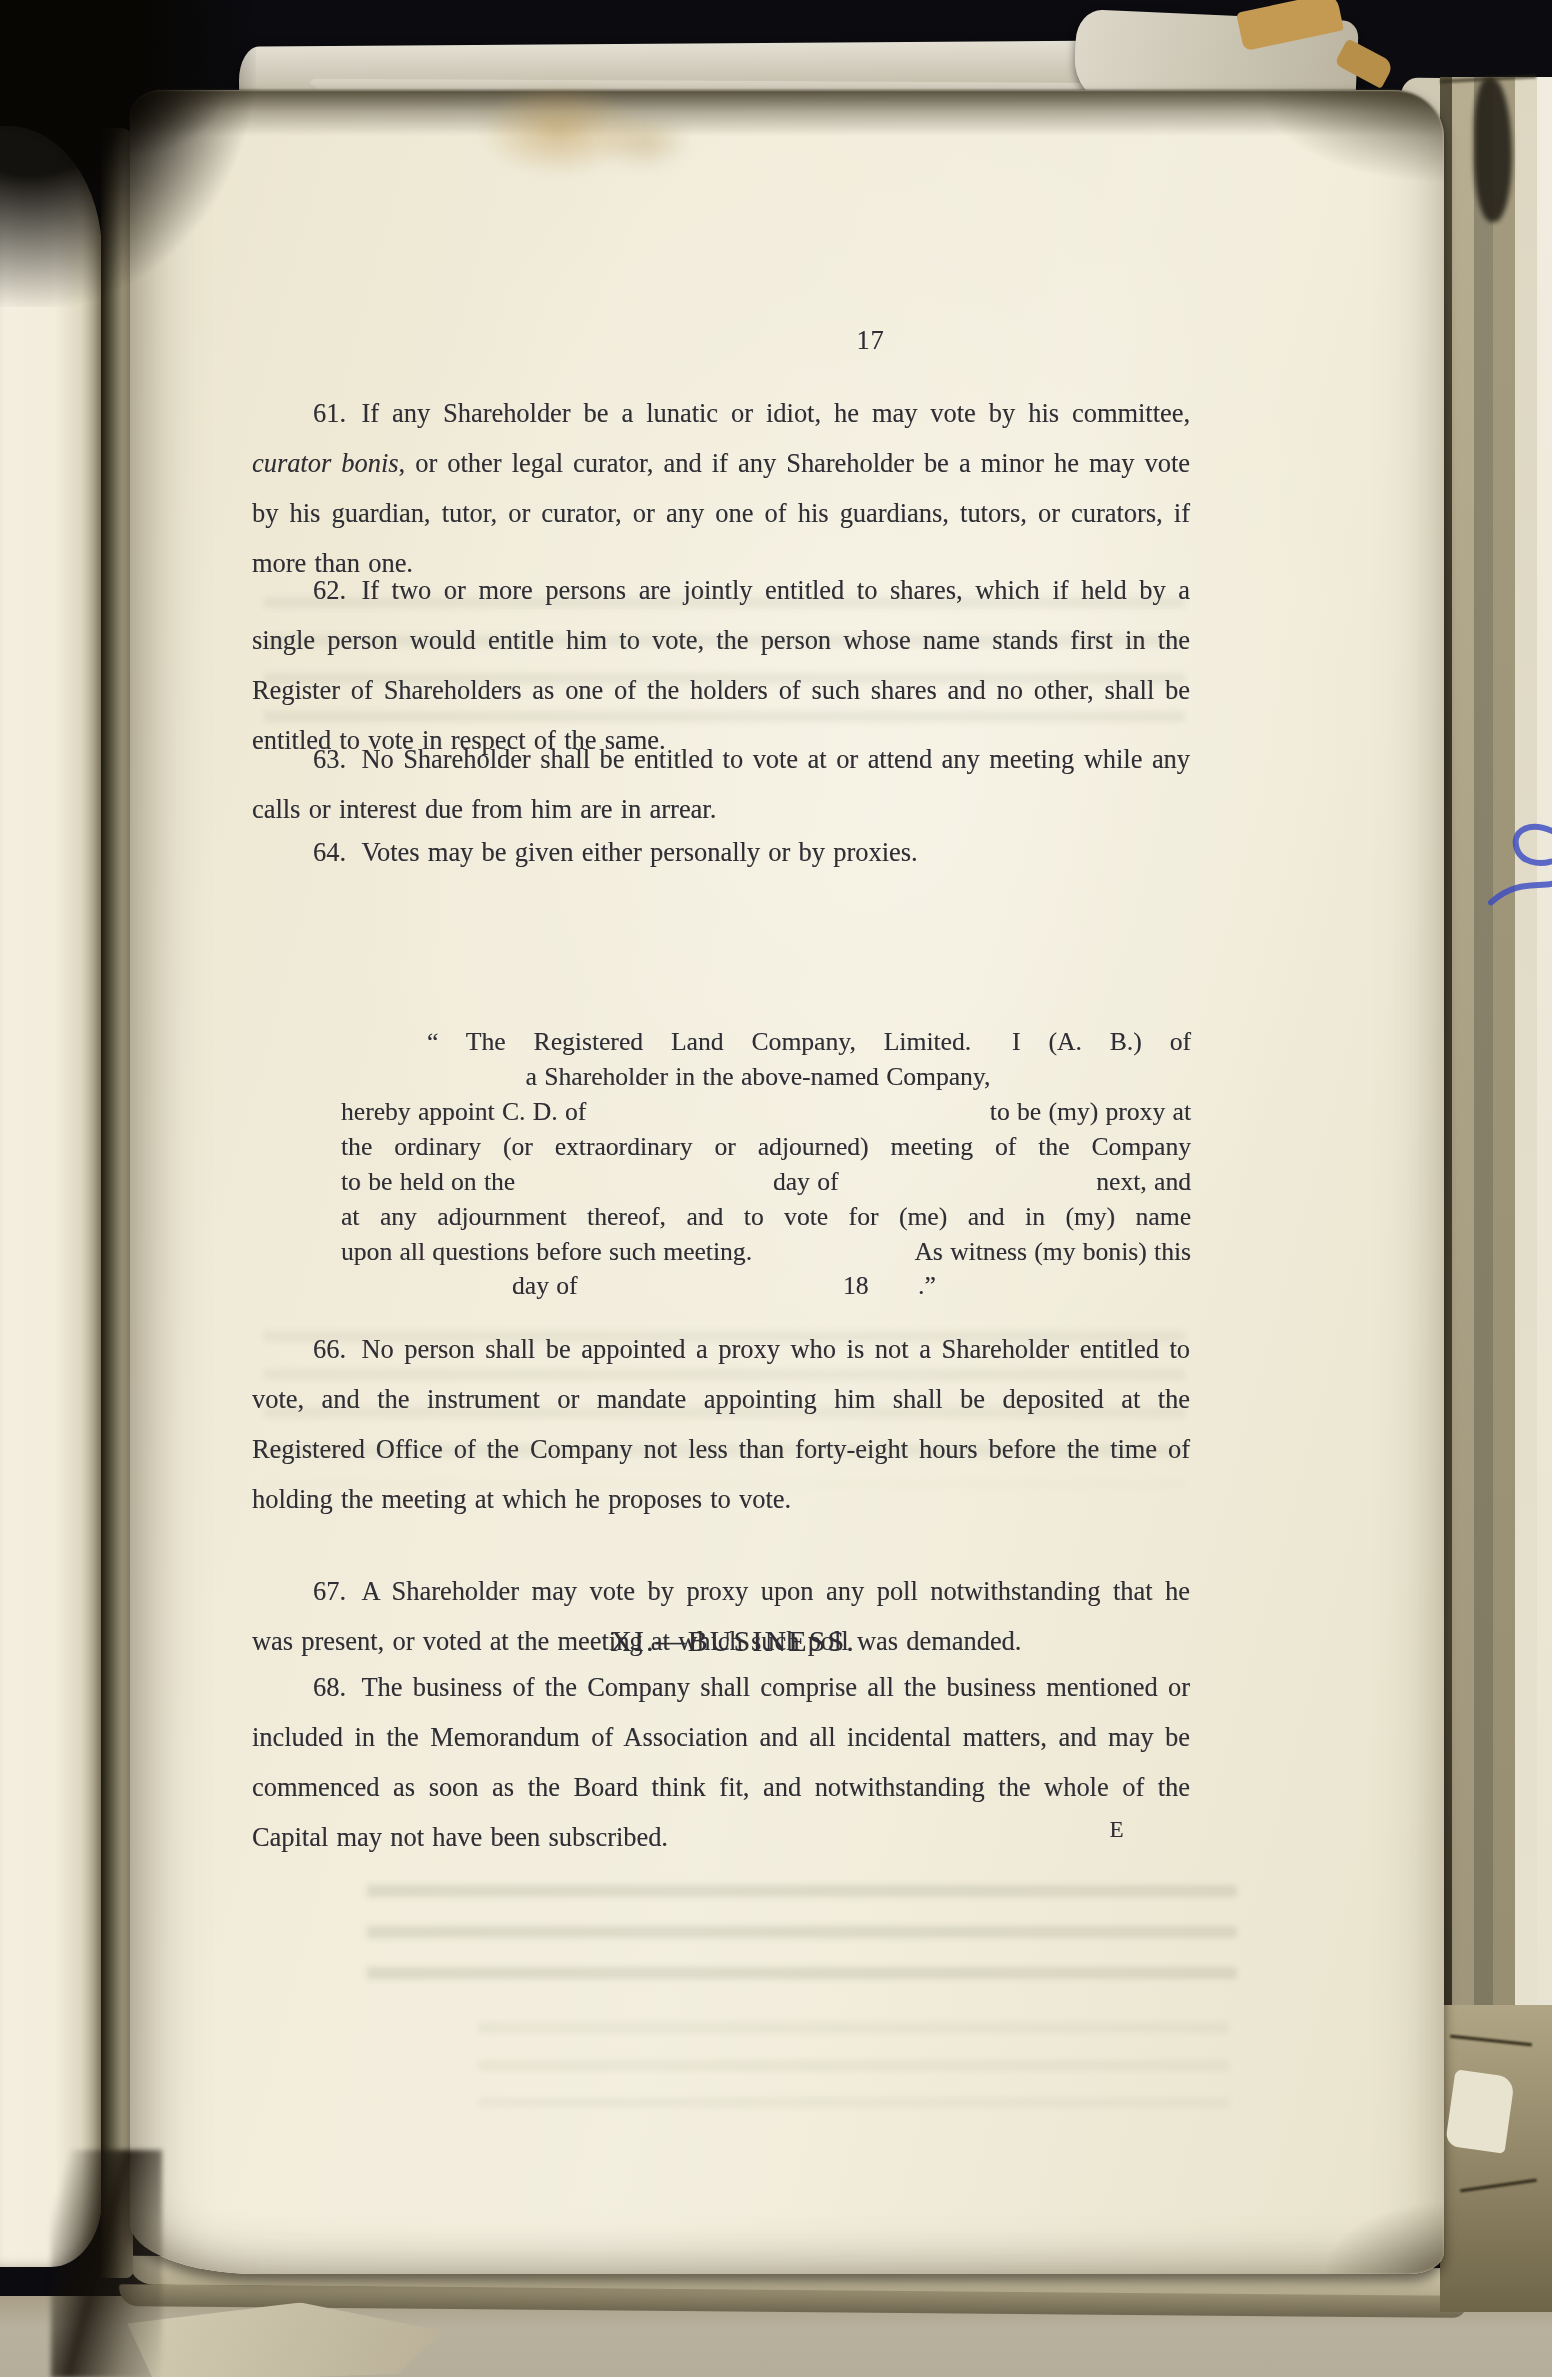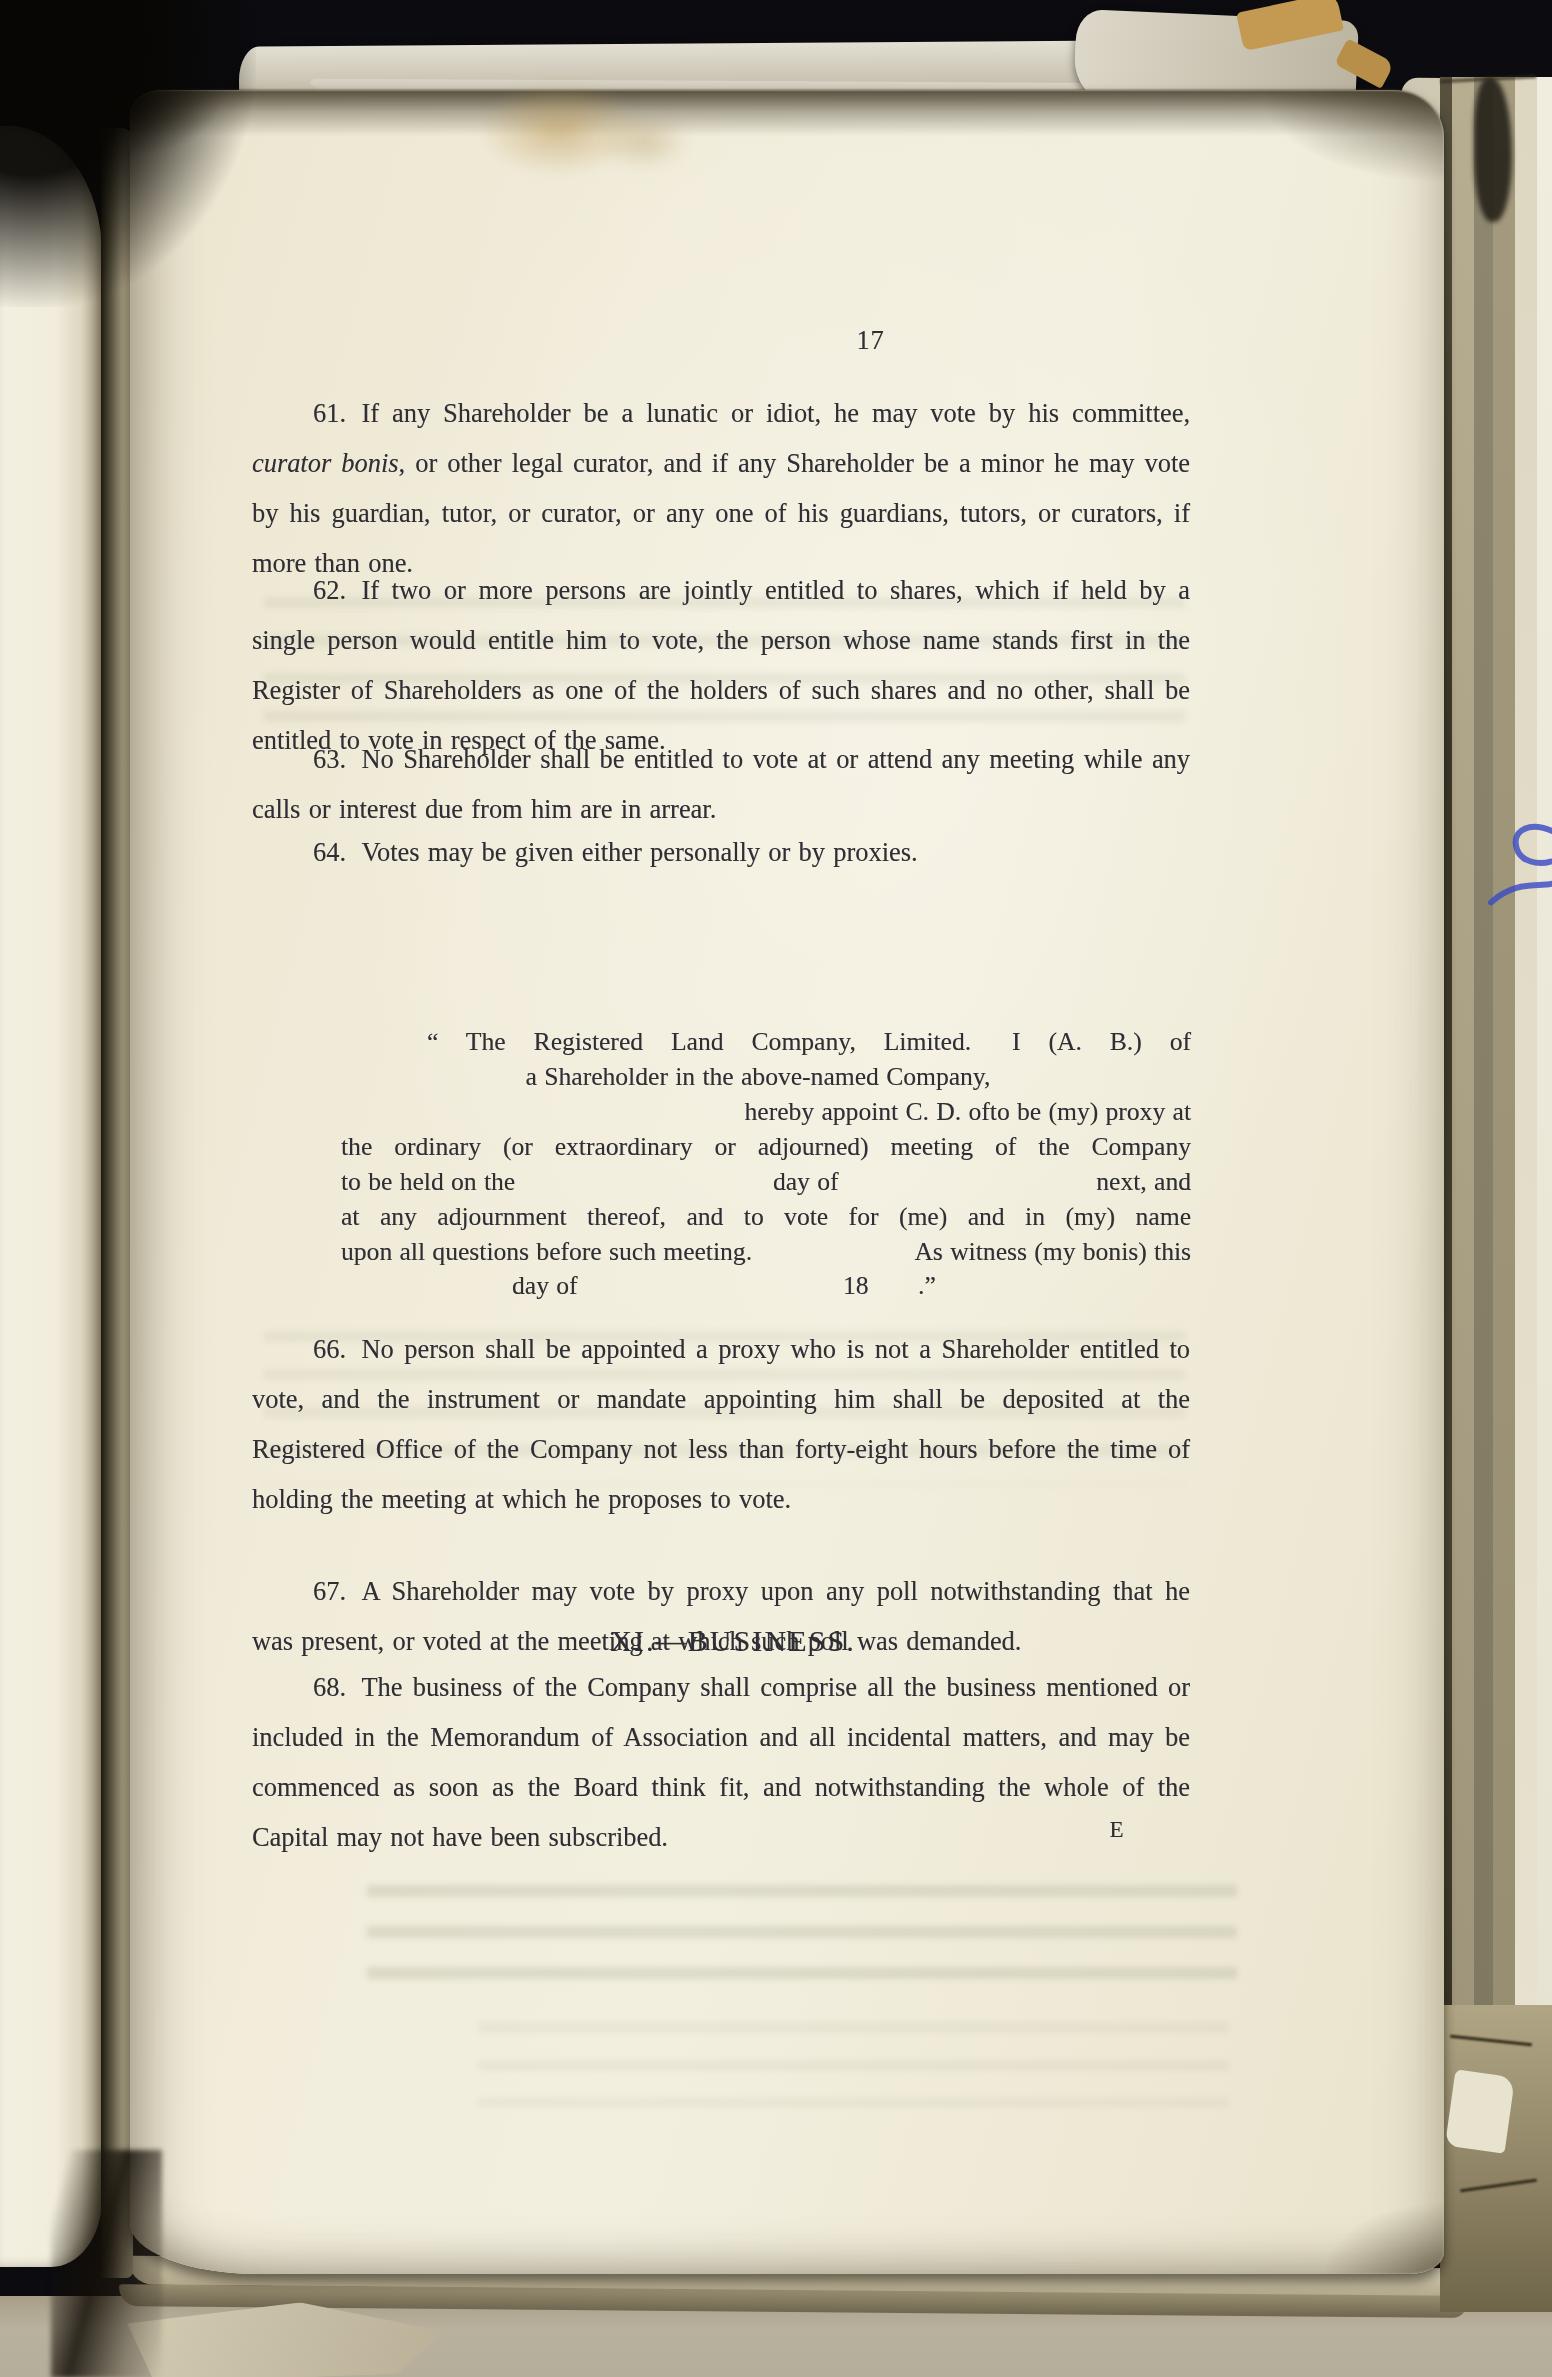--- a/index.html
+++ b/index.html
@@ -119,21 +119,21 @@
     font-size:26.4px;letter-spacing:0.9px;}
   .art{position:absolute;left:252px;width:938px;margin:0;font-size:26.4px;line-height:50px;
     text-align:justify;text-indent:61px;word-spacing:1.7px;}
   .art .num{margin-right:15.4px;}
   .it{font-style:italic;}
   #p61{top:388px}#p62{top:565px}#p63{top:734px}#p64{top:827px}#p65{top:892px}
   #p66{top:1324px}#p67{top:1566px}#p68{top:1662px}
   .fl{position:absolute;font-size:25.6px;line-height:35px;word-spacing:0.9px;}
   .l1{left:427px;width:764px;top:1024px;text-align:justify;text-align-last:justify;}
   .l2{left:333px;width:850px;top:1059px;text-align:center;}
-  .l3{left:341px;width:850px;top:1094px;display:flex;justify-content:flex-end;}
+  .l3{left:341px;width:850px;top:1094px;display:flex;justify-content:space-between;}
   .l4{left:341px;width:850px;top:1129px;text-align:justify;text-align-last:justify;}
   .l5{left:341px;width:850px;top:1164px;display:flex;justify-content:space-between;}
   .l6{left:341px;width:850px;top:1199px;text-align:justify;text-align-last:justify;}
   .l7{left:341px;width:850px;top:1234px;display:flex;justify-content:space-between;}
   .l8{left:341px;width:850px;top:1268px;}
   .l8 span{position:absolute;}
   .l8 .d{left:171px;}.l8 .y{left:502px;}.l8 .q{left:577px;}
   .heading{position:absolute;left:252px;width:938px;top:1612px;margin:12px;
     font-size:30px;font-weight:normal;letter-spacing:2.1px;text-align:center;}
   .sig{position:absolute;left:1083px;width:68px;top:1817px;text-align:center;

